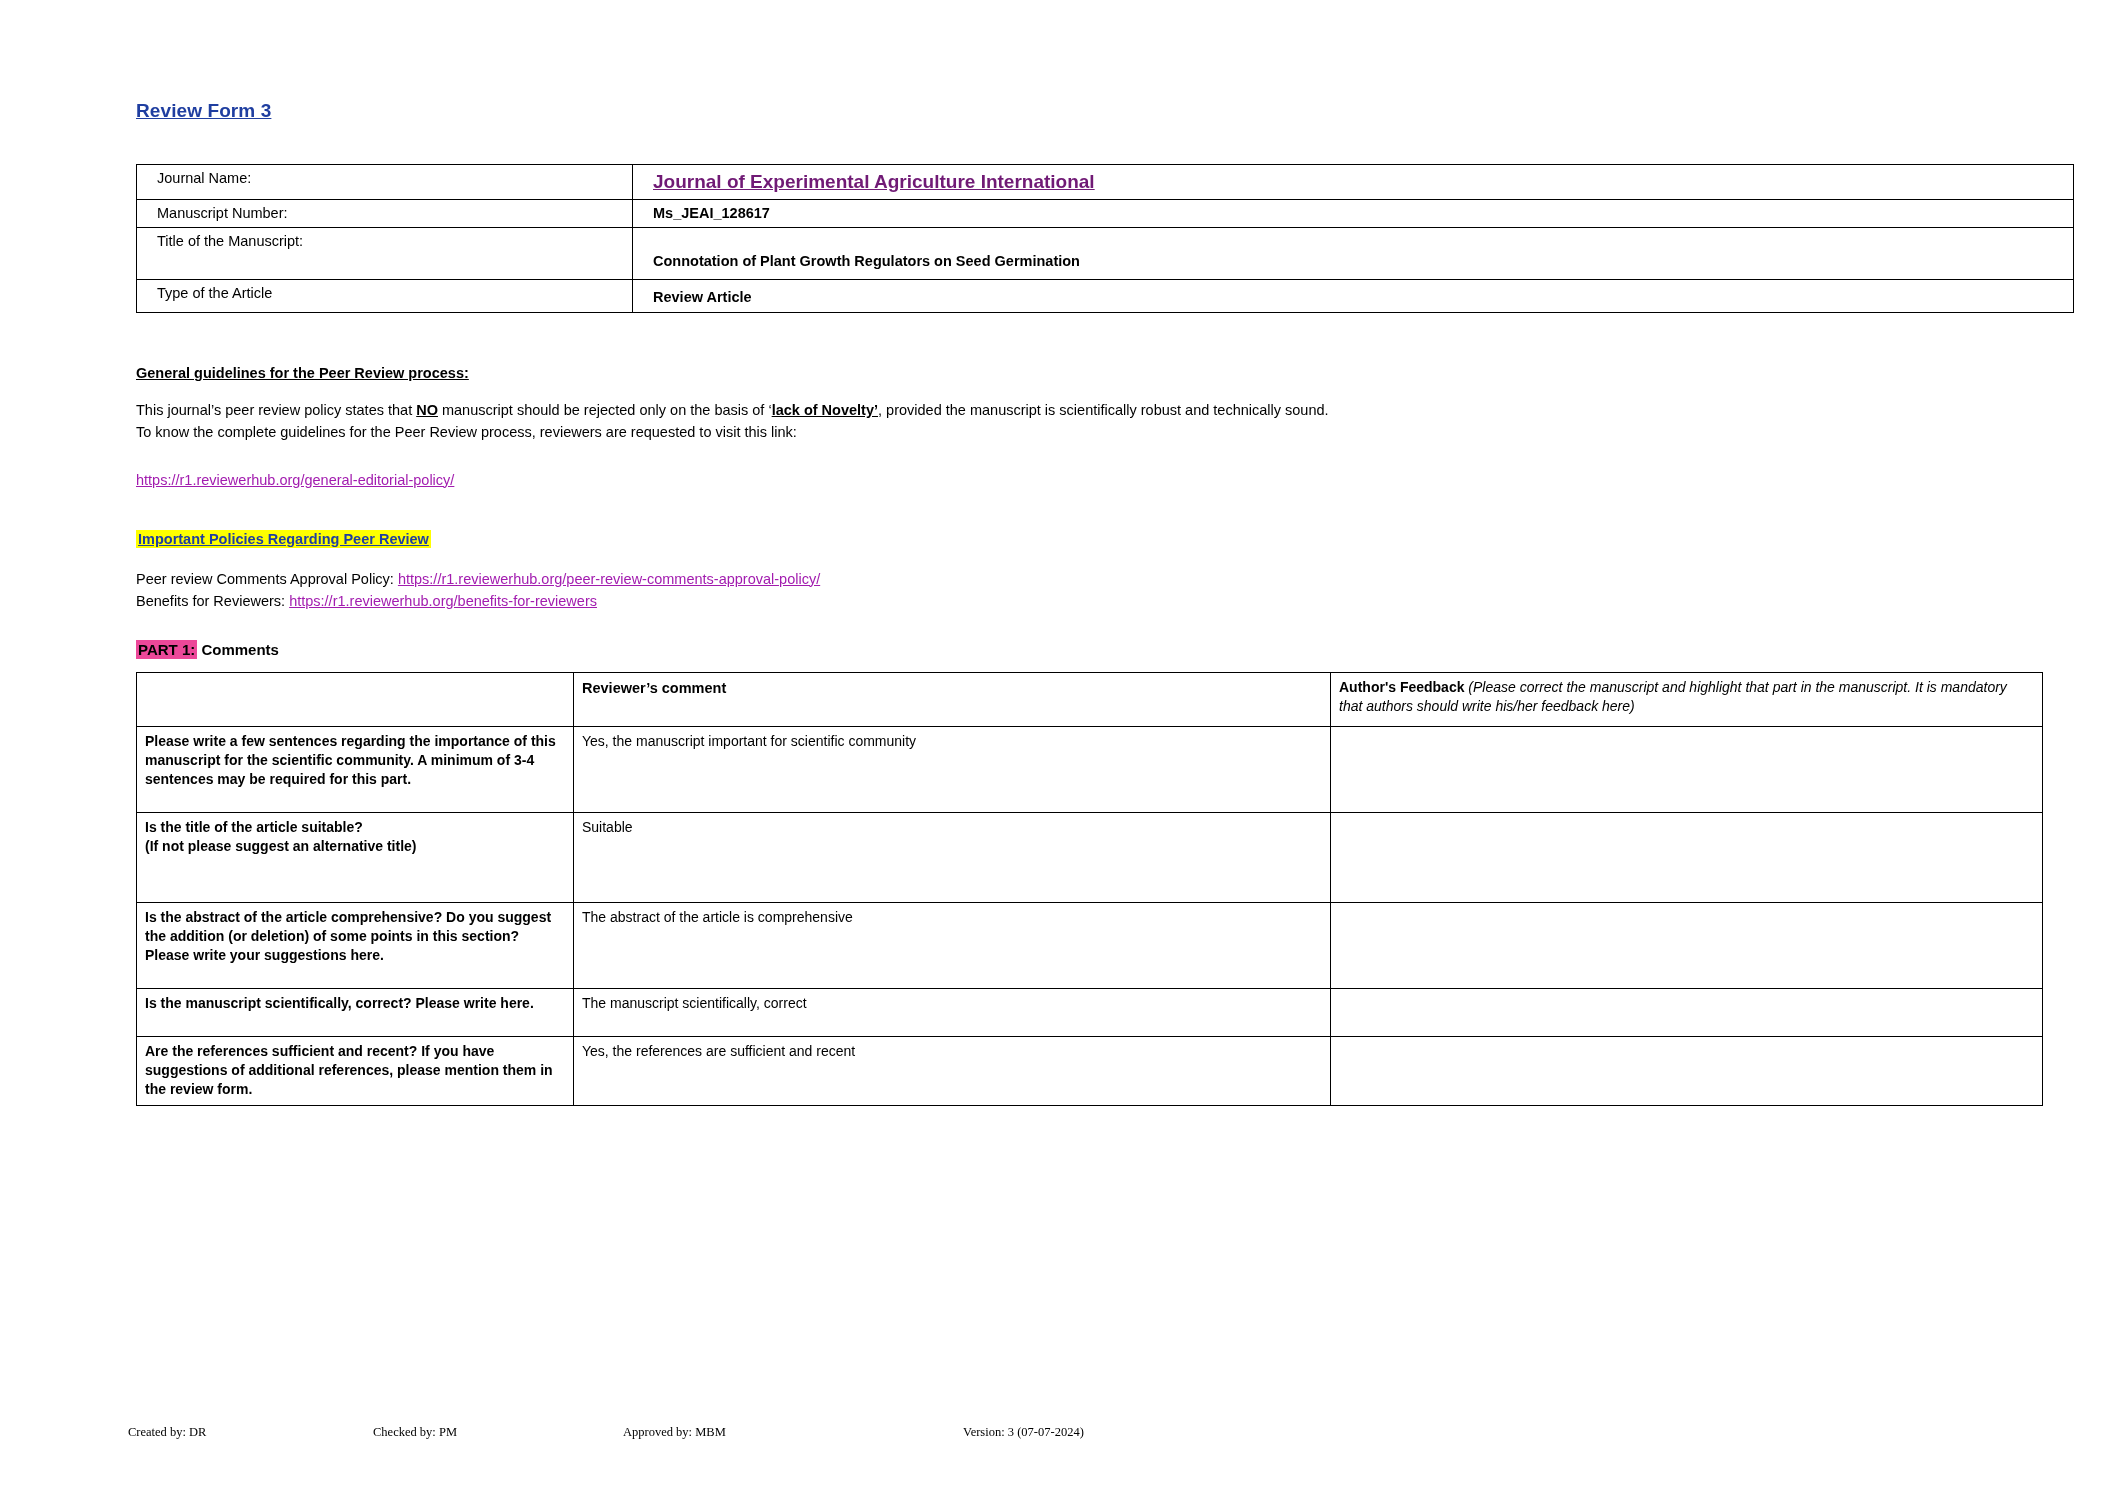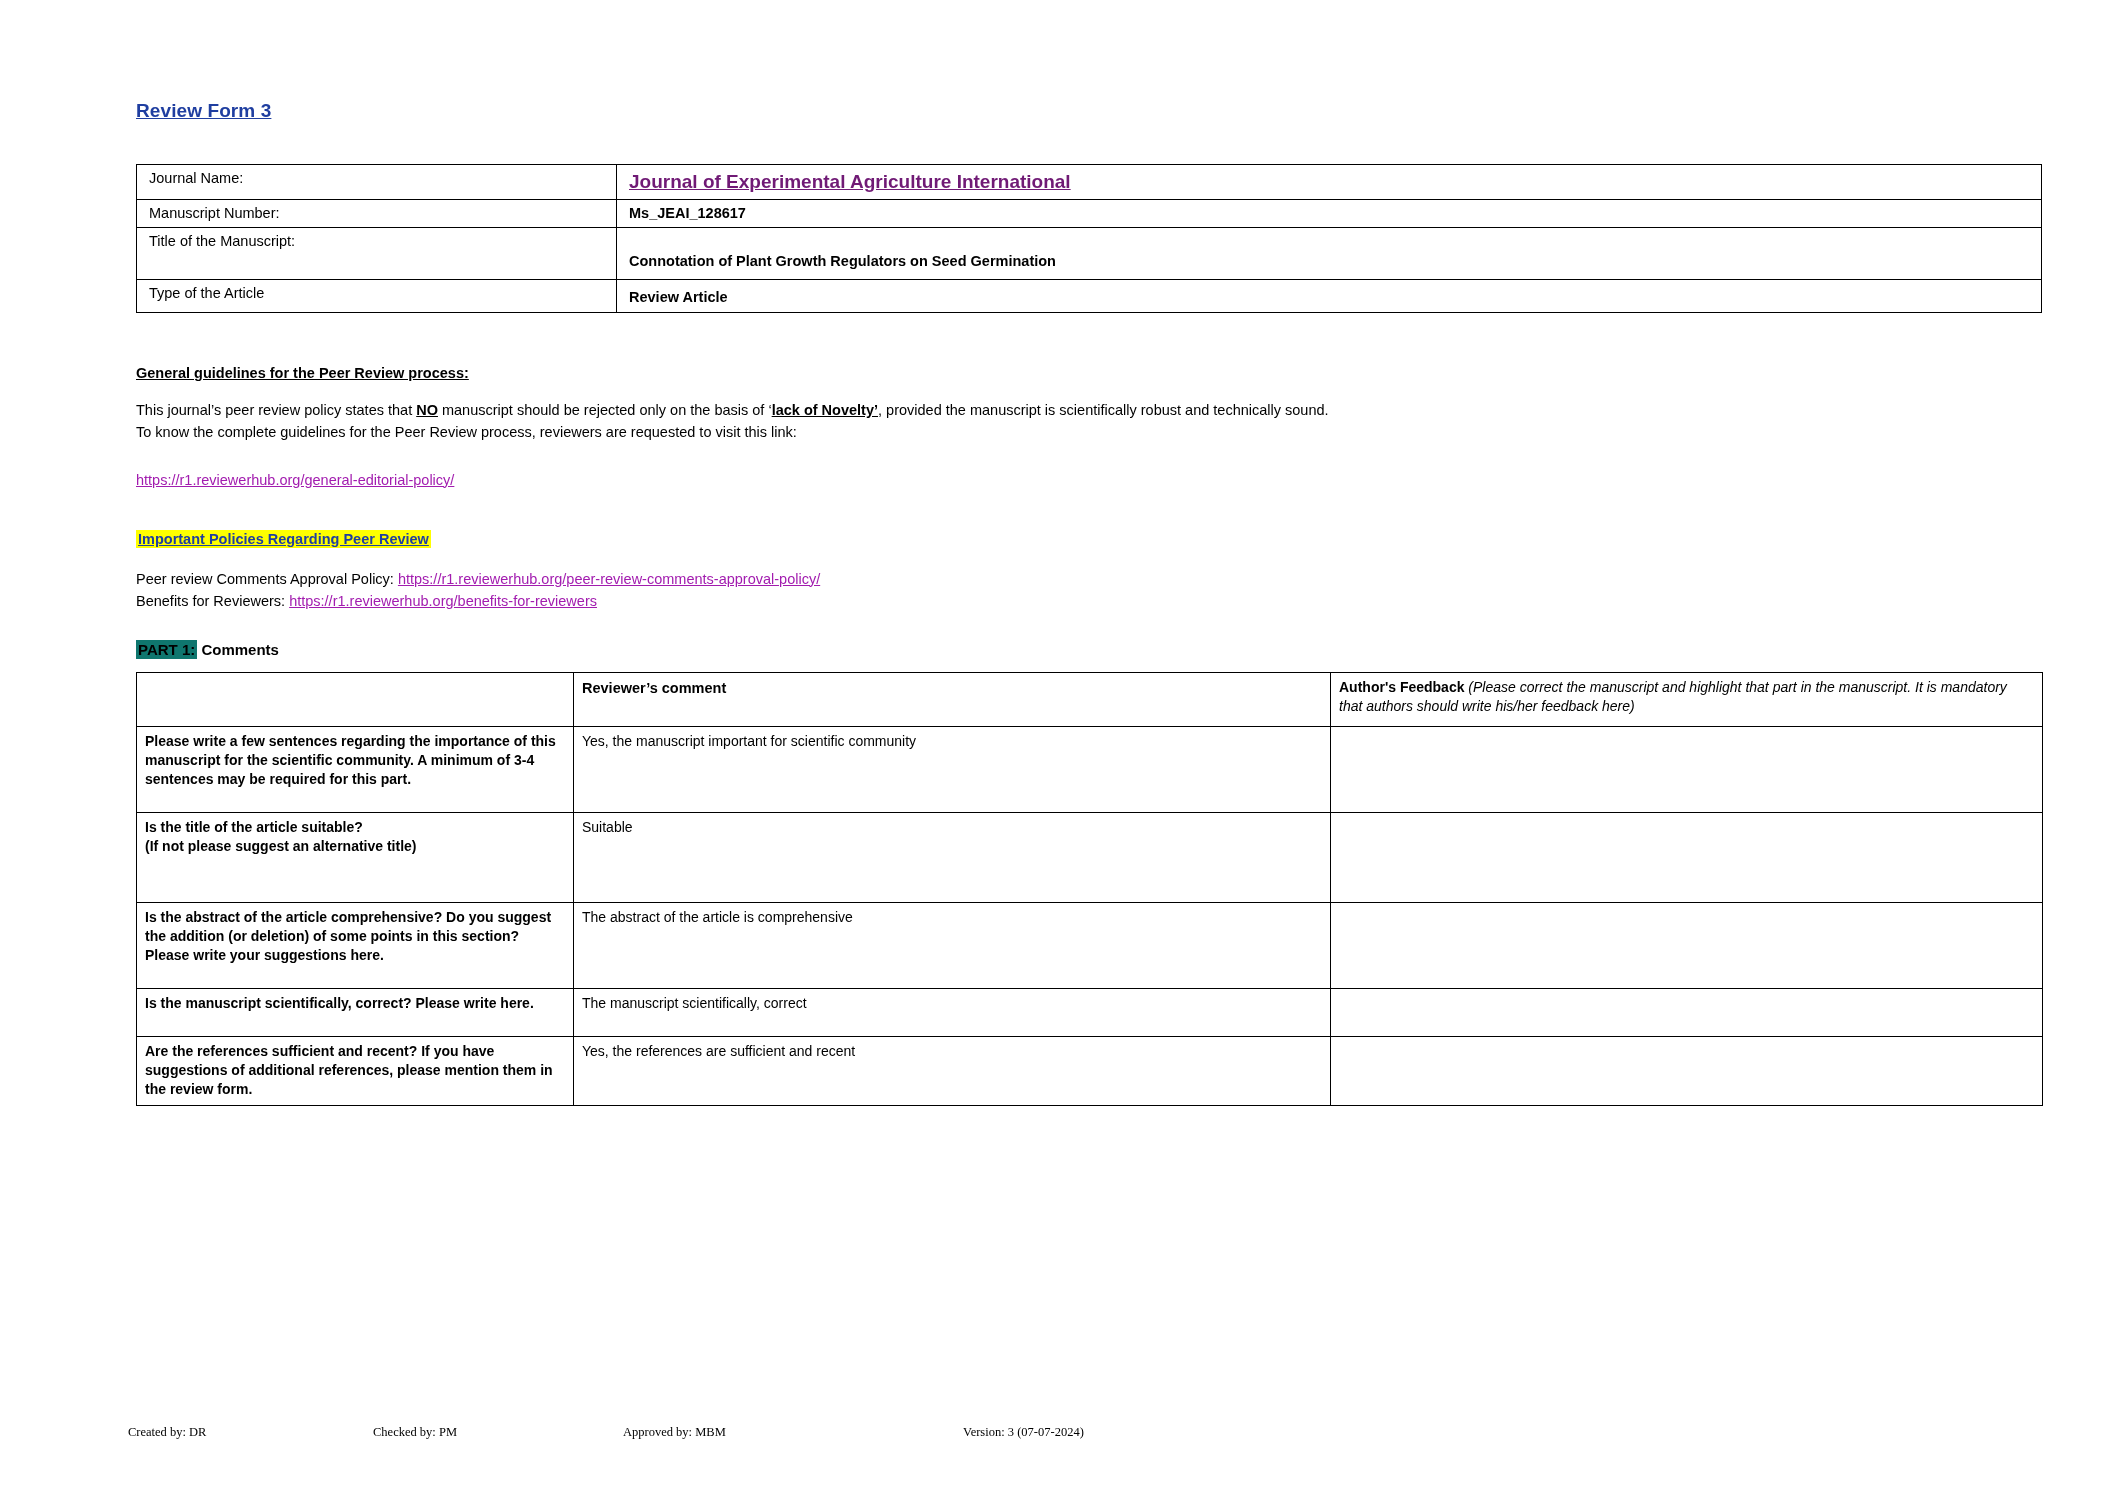--- a/index.html
+++ b/index.html
@@ -42,21 +42,21 @@
   
   table.header-table {
     border-collapse: collapse;
     width: 1855px;
     table-layout: fixed;
     margin-bottom: 0;
   }
   table.header-table td {
     border: 1px solid #000;
     vertical-align: top;
-    padding: 4px 12px;
+    padding: 4px 20px;
     font-size: 14.5px;
     line-height: 1.35;
   }
   td.hl {
     width: 455px;
   }
   td.hr {
     width: 1400px;
   }
   .row-tall { height: 52px; }
@@ -103,21 +103,21 @@
     text-align: right;
   }
   .policy-lines { margin-top: 20px; font-size: 14.5px; line-height: 1.55; }
 
   .part-heading {
     margin-top: 28px;
     font-size: 15px;
     font-weight: bold;
   }
   .part-heading .hl-yellow {
-    background: #0f766e;
+    background: #ec4899;
     padding: 1px 2px;
   }
 
   
   table.comments-table {
     border-collapse: collapse;
     width: 1855px;
     table-layout: fixed;
     margin-top: 14px;
   }

